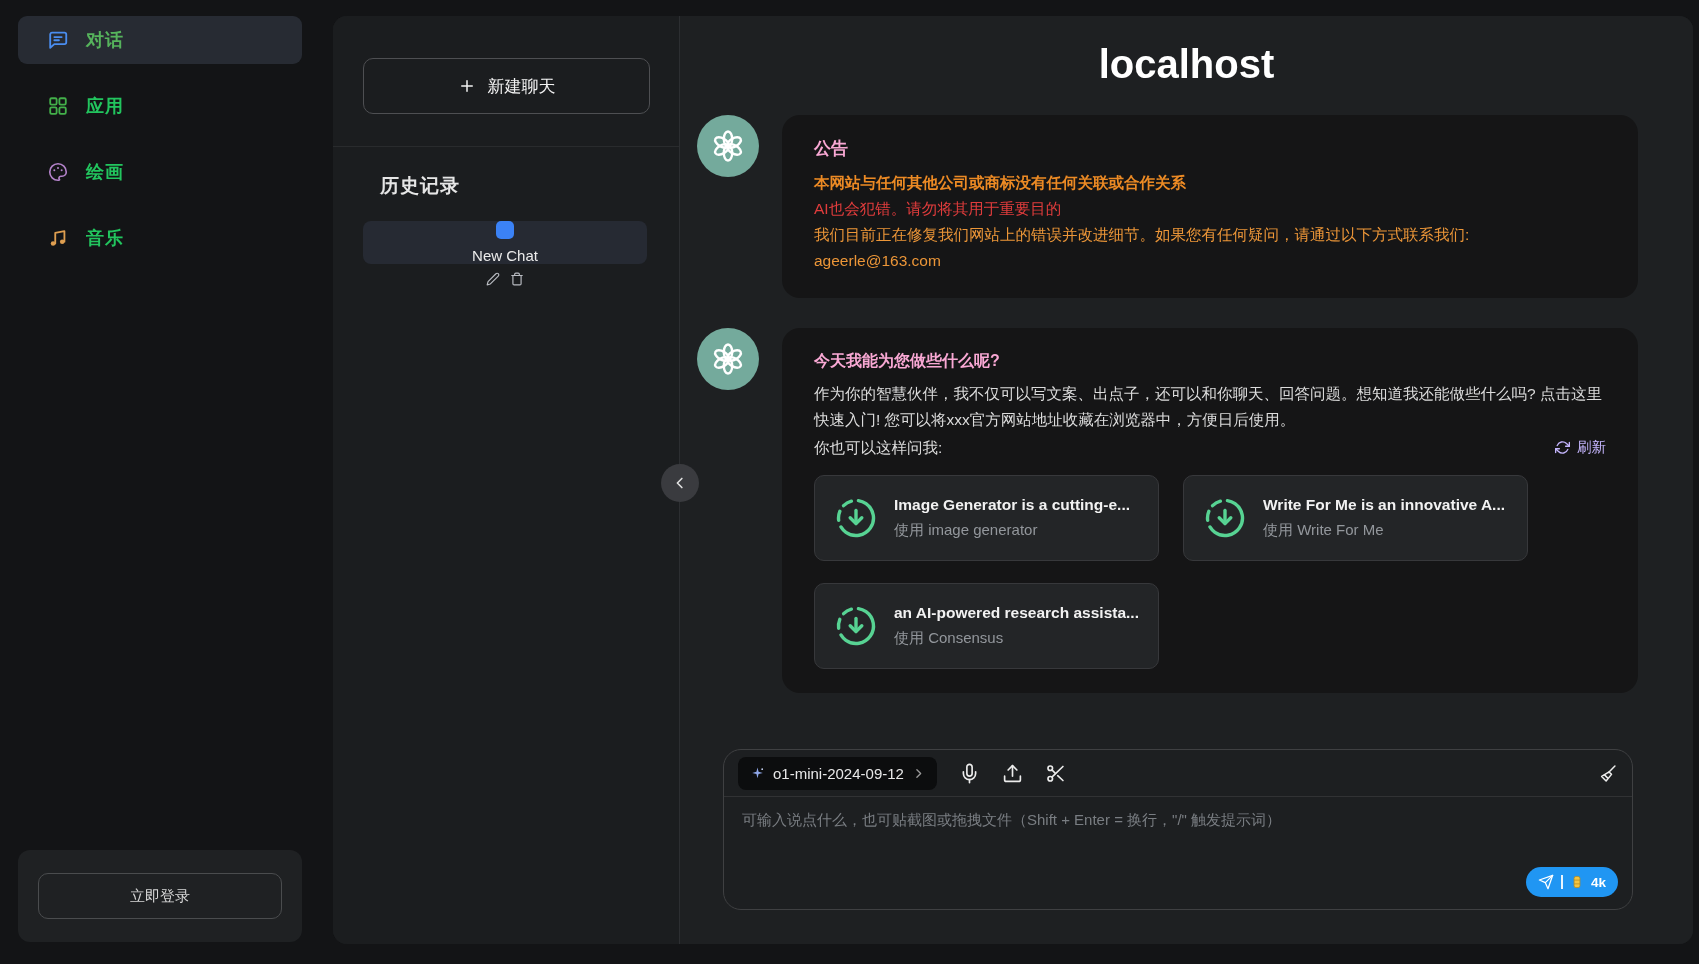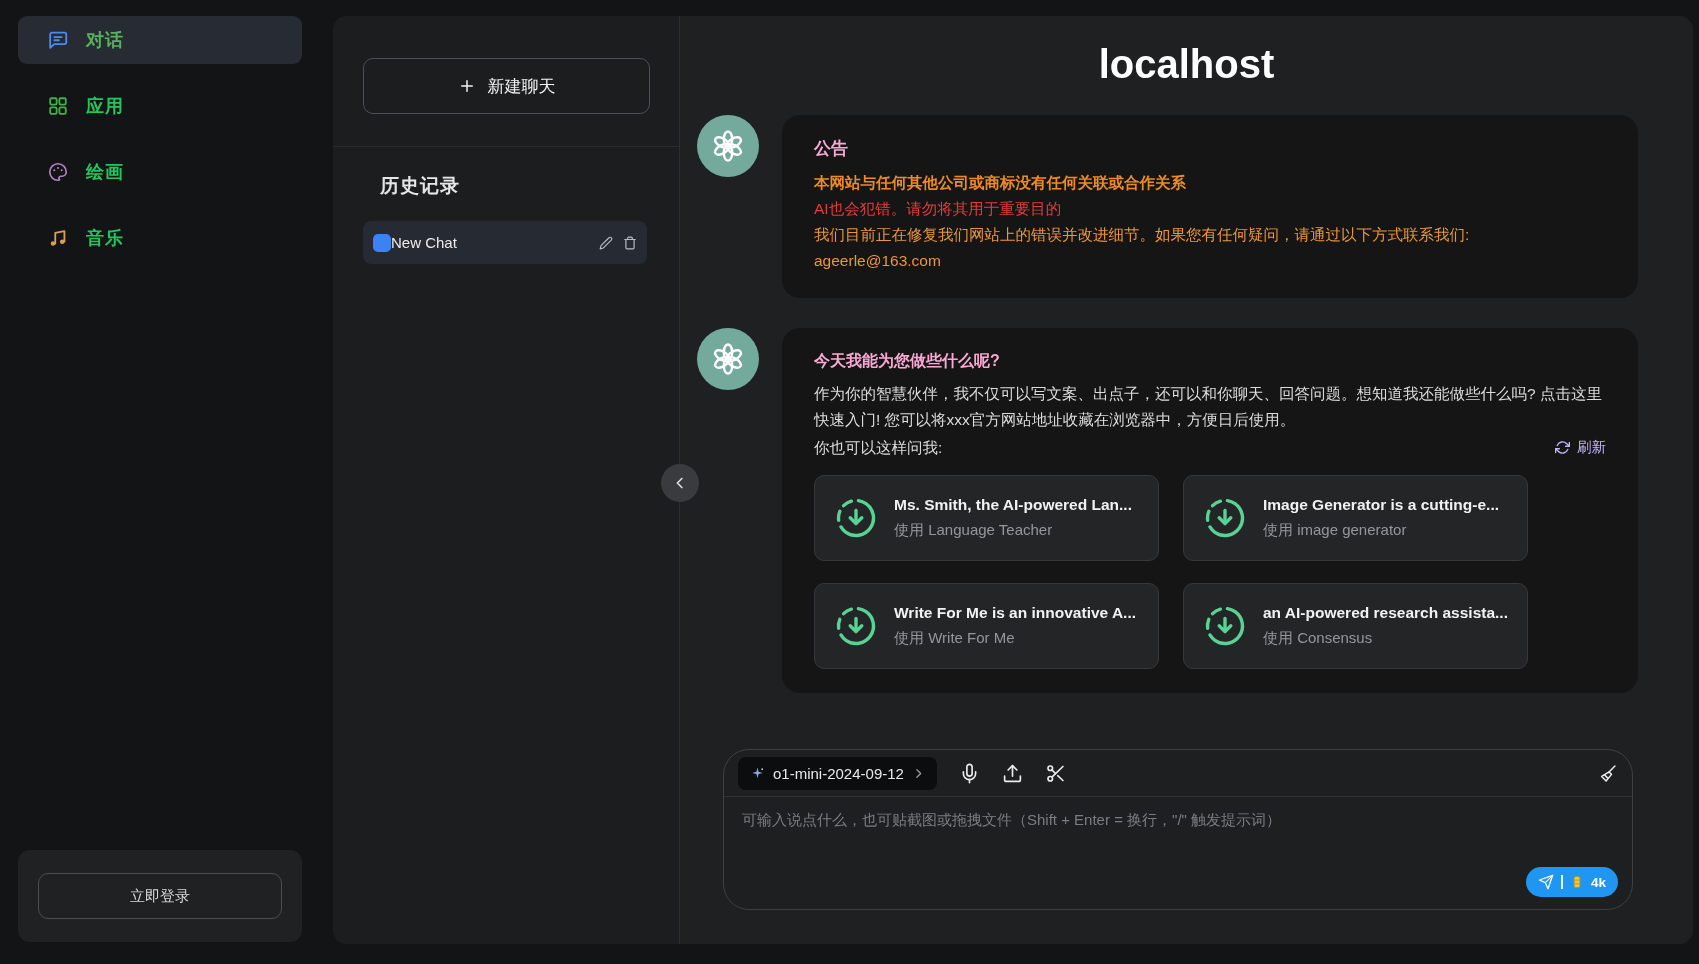--- a/index.html
+++ b/index.html
@@ -22,21 +22,21 @@
 
   
   .workspace { position:absolute; left:333px; top:16px; right:6px; bottom:20px; background:#1e2022; border-radius:14px; display:flex; overflow:hidden; }
 
   
   .chat-list { width:347px; flex:0 0 347px; background:#1b1d1f; border-right:1px solid #2c2e31; padding-top:42px; position:relative; }
   .new-chat-btn { display:flex; align-items:center; justify-content:center; gap:12px; margin:0 30px; height:56px; border:1px solid #4e4f52; border-radius:10px; background:transparent; color:#f2f2f2; font-size:17px; cursor:pointer; width:287px; font-family:inherit; }
   .new-chat-btn svg { width:18px; height:18px; }
   .cl-divider { border-top:1px solid #292b2d; margin-top:32px; }
   .history-title { margin:26px 0 0 47px; font-size:19px; color:#e6e6e6; font-weight:700; letter-spacing:1px; }
-  .chat-item { margin:22px 32px 0 30px; height:43px; background:#262a33; border-radius:8px; display:flex; align-items:center; gap:0; padding:0 10px; cursor:pointer; }
+  .chat-item { margin:22px 32px 0 30px; height:43px; background:#262a33; border-radius:8px; display:flex; align-items:center; gap:8px; padding:0 1px; cursor:pointer;flex-direction:column; }
   .chat-item-square { width:18px; height:18px; border-radius:5px; background:#3b82f6; flex:0 0 18px; }
   .chat-item-title { flex:1; font-size:15px; color:#ececec; }
   .chat-item-actions { display:flex; gap:10px; color:#b9bcc2; }
   .chat-item-actions svg { width:14px; height:14px; cursor:pointer; }
 
   
   .collapse-btn { position:absolute; left:328px; top:448px; width:38px; height:38px; border-radius:50%; background:#3a3b3f; border:none; color:#e0e0e0; display:flex; align-items:center; justify-content:center; cursor:pointer; z-index:6; }
   .collapse-btn svg { width:18px; height:18px; }
 
   
@@ -57,21 +57,21 @@
   .refresh-btn svg { width:15px; height:15px; }
 
   .sugg-grid { margin-top:14px; display:grid; grid-template-columns:345px 345px; gap:22px 24px; }
   .sugg-card { background:#232527; border:1px solid #37383b; border-radius:10px; padding:12px 18px; display:flex; align-items:center; gap:15px; height:86px; cursor:pointer; }
   .sugg-card svg { flex:0 0 46px; }
   .sugg-texts { min-width:0; }
   .sugg-title { font-size:15.5px; font-weight:600; color:#f2f2f2; margin-bottom:5px; white-space:nowrap; overflow:hidden; line-height:1.3; }
   .sugg-sub { font-size:15px; color:#93979c; line-height:1.3; }
 
   
-  .composer { margin:10px 60px 0 43px; border:1px solid #3f4042; border-radius:26px; background:#1d1f21; }
+  .composer { margin:10px 60px 0 43px; border:1px solid #3f4042; border-radius:18px; background:#1d1f21; }
   .composer-toolbar { height:47px; display:flex; align-items:center; gap:22px; padding:0 14px; border-bottom:1px solid #313234; }
   .model-pill { display:flex; align-items:center; gap:8px; height:33px; padding:0 12px; background:#0c0d0e; border:none; border-radius:8px; color:#e8e8e8; font-size:15px; cursor:pointer; font-family:inherit; }
   .model-pill .sparkle { width:15px; height:15px; }
   .model-pill .chev { width:13px; height:13px; color:#9a9a9a; }
   .tool-btn { background:none; border:none; color:#ececec; cursor:pointer; display:flex; align-items:center; }
   .tool-btn svg { width:21px; height:21px; }
   .toolbar-spacer { flex:1; }
   .composer-body { position:relative; height:112px; }
   .composer-input { position:absolute; inset:0; background:transparent; border:none; outline:none; resize:none; padding:14px 18px; color:#dddddd; font-size:15px; font-family:inherit; }
   .composer-input::placeholder { color:#797d82; }
@@ -240,31 +240,20 @@
               <button class="refresh-btn">
                 <svg viewBox="0 0 24 24" fill="none" stroke="currentColor" stroke-width="2.2" stroke-linecap="round" stroke-linejoin="round">
                     <polyline points="23 4 23 10 17 10"></polyline>
                     <polyline points="1 20 1 14 7 14"></polyline>
                     <path d="M3.51 9a9 9 0 0 1 14.85-3.36L23 10M1 14l4.64 4.36A9 9 0 0 0 20.49 15"></path>
                   </svg>
                 <span>刷新</span>
               </button>
             </div>
             <div class="sugg-grid">
-              <div class="sugg-card">
-                <svg viewBox="0 0 46 46" fill="none" stroke="#57d393" stroke-width="3.4" stroke-linecap="round" stroke-linejoin="round">
-                    <circle cx="23" cy="23" r="17.5" stroke-dasharray="62 7 9 7 9 7" transform="rotate(-55 23 23)"></circle>
-                    <path d="M23 15.5v12.5"></path>
-                    <path d="M17.2 22.8 23 28.6l5.8-5.8"></path>
-                  </svg>
-                <div class="sugg-texts">
-                  <div class="sugg-title">Ms. Smith, the AI-powered Lan...</div>
-                  <div class="sugg-sub">使用 Language Teacher</div>
-                </div>
-              </div>
               <div class="sugg-card">
                 <svg viewBox="0 0 46 46" fill="none" stroke="#57d393" stroke-width="3.4" stroke-linecap="round" stroke-linejoin="round">
                     <circle cx="23" cy="23" r="17.5" stroke-dasharray="62 7 9 7 9 7" transform="rotate(-55 23 23)"></circle>
                     <path d="M23 15.5v12.5"></path>
                     <path d="M17.2 22.8 23 28.6l5.8-5.8"></path>
                   </svg>
                 <div class="sugg-texts">
                   <div class="sugg-title">Image Generator is a cutting-e...</div>
                   <div class="sugg-sub">使用 image generator</div>
                 </div>

